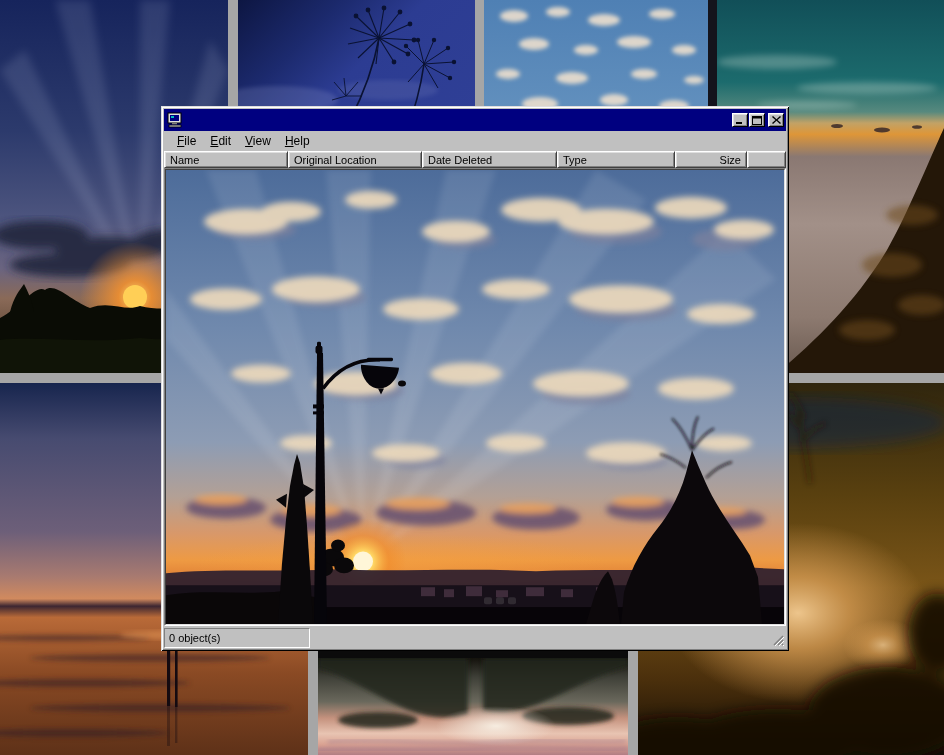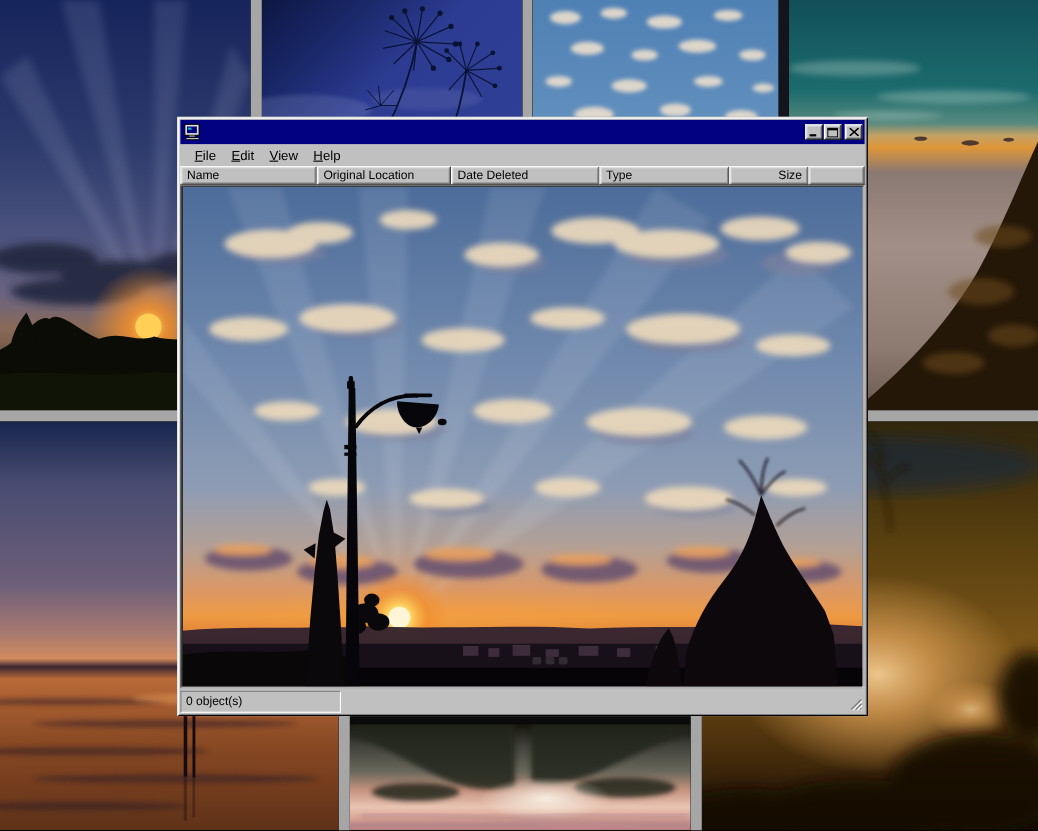--- a/index.html
+++ b/index.html
@@ -389,21 +389,21 @@
     <span class="menu-item"><span class="accel">F</span><span>ile</span></span>
     <span class="menu-item"><span class="accel">E</span><span>dit</span></span>
     <span class="menu-item"><span class="accel">V</span><span>iew</span></span>
     <span class="menu-item"><span class="accel">H</span><span>elp</span></span>
   </div>
 
   <div class="headerrow">
     <div class="hcell" style="width:124px">
         <span>Name</span>
       </div>
-    <div class="hcell" style="width:122px">
+    <div class="hcell" style="width:134px">
         <span>Original Location</span>
       </div>
     <div class="hcell" style="width:135px">
         <span>Date Deleted</span>
       </div>
     <div class="hcell" style="width:118px">
         <span>Type</span>
       </div>
     <div class="hcell right" style="width:72px">
         <span>Size</span>

